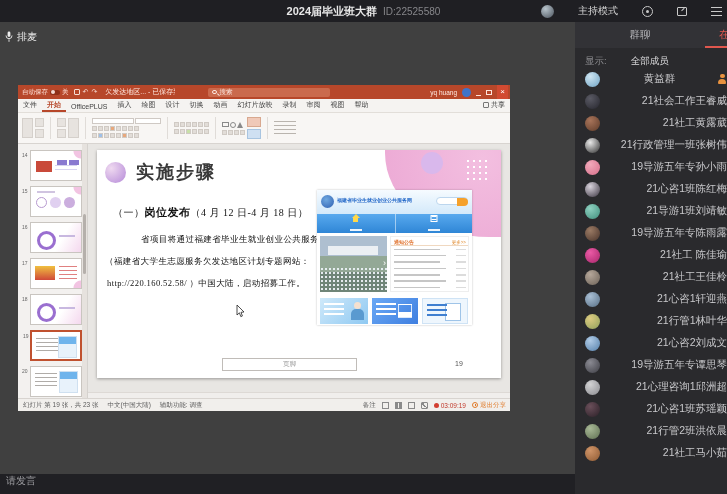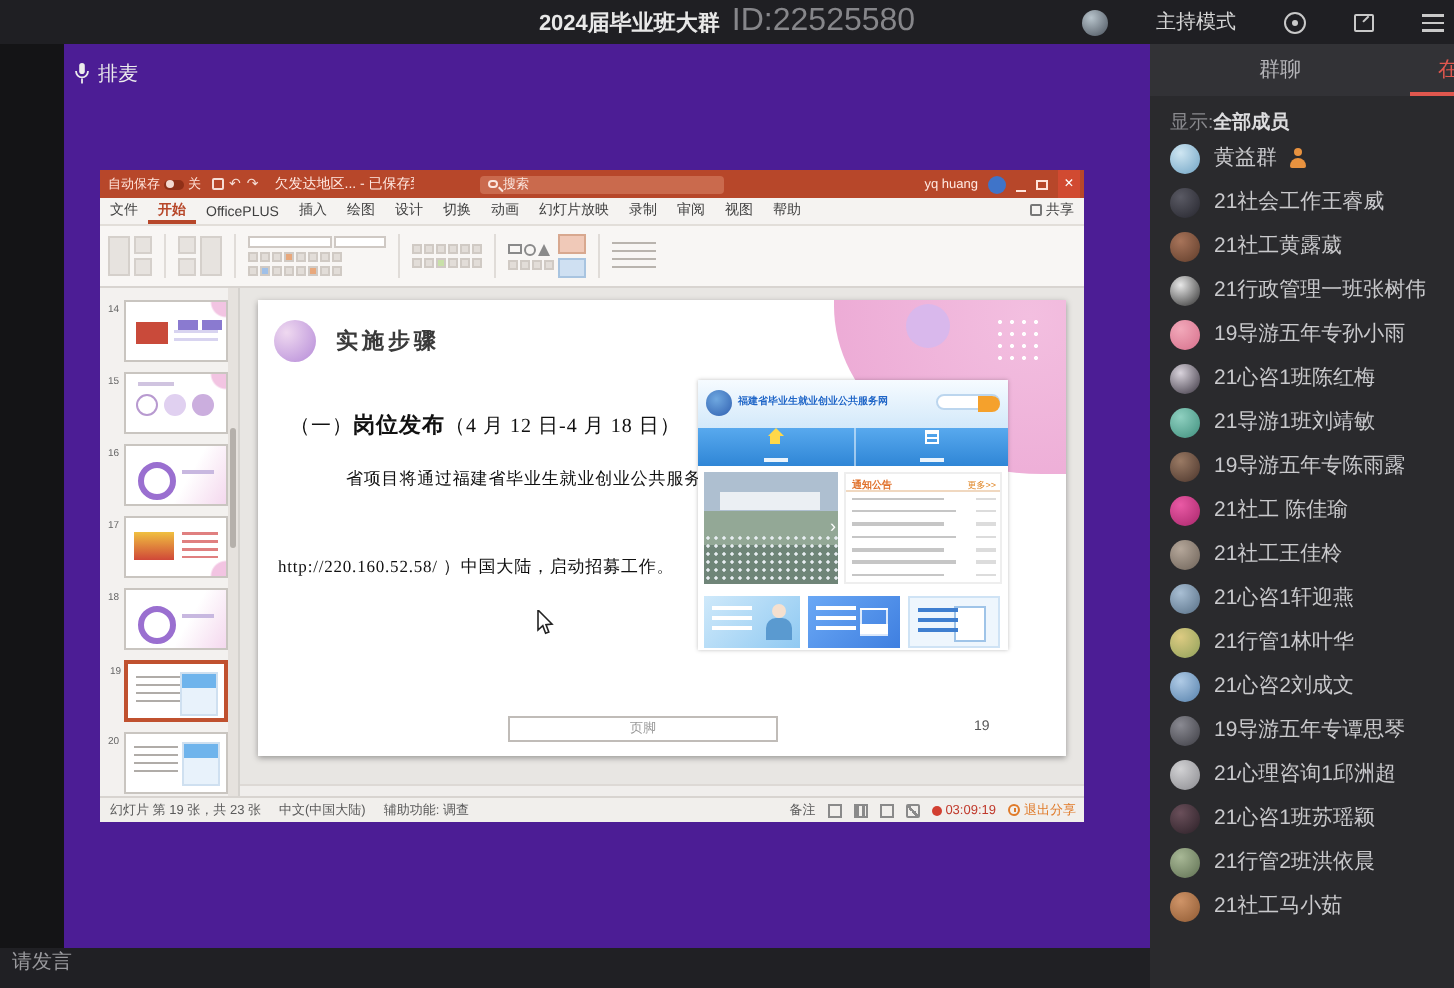--- a/index.html
+++ b/index.html
@@ -3,49 +3,49 @@
 <meta charset="utf-8">
 <style>
   * { margin:0; padding:0; box-sizing:border-box; }
   html,body { width:727px; height:494px; overflow:hidden; }
   body { background:#141416; font-family:"Liberation Sans",sans-serif; position:relative; }
   #app { position:absolute; inset:0; }
 
   
   .topbar { position:absolute; left:0; top:0; width:727px; height:22px; background:#1f1f23; display:flex; align-items:center; justify-content:center; }
   .topbar-title { font-size:11px; font-weight:bold; color:#e8e8e8; }
-  .topbar-id { font-size:16px; color:#86868a; margin-left:6px; }
+  .topbar-id { font-size:10px; color:#86868a; margin-left:6px; }
   .topbar-right { position:absolute; right:5px; top:0; height:22px; display:flex; align-items:center; gap:24px; }
   .tb-avatar { width:13px; height:13px; border-radius:50%; background:radial-gradient(circle at 35% 30%, #b8c4cc, #4a525c); }
   .mode-label { font-size:10px; color:#d5d5d5; }
   .gear { width:11px; height:11px; border:1.2px solid #c9c9c9; border-radius:50%; position:relative; }
   .gear::after { content:""; position:absolute; left:3px; top:3px; width:3px; height:3px; border-radius:50%; background:#c9c9c9; }
   .popout { width:10px; height:9px; border:1.2px solid #c9c9c9; border-radius:1px; position:relative; }
   .popout::after { content:""; position:absolute; right:1px; top:1px; width:4px; height:1.2px; background:#c9c9c9; transform:rotate(-45deg); }
   .burger { width:11px; height:9px; background:repeating-linear-gradient(#c9c9c9 0 1.4px, transparent 1.4px 3.8px); }
 
   
-  .share-area { position:absolute; left:0; top:22px; width:575px; height:452px; background:#4c1d95; overflow:hidden;margin-left:32px; }
+  .share-area { position:absolute; left:0; top:22px; width:575px; height:452px; background:#404040; overflow:hidden; }
   .mic-queue { position:absolute; left:5px; top:8px; display:flex; align-items:center; gap:4px; color:#ececec; font-size:10px; }
 
   
   .bottom-strip { position:absolute; left:0; top:474px; width:575px; height:20px; background:#202024; display:flex; align-items:flex-start; }
   .speak-hint { font-size:10px; color:#9a9a9e; margin-left:6px; }
 
   
   .sidebar { position:absolute; left:575px; top:22px; width:152px; height:472px; background:#2a2a2d; overflow:hidden; }
   .side-tabs { position:relative; width:100%; height:26px; background:#323236; }
   .side-tab { position:absolute; top:0; height:26px; width:130px; display:flex; align-items:center; justify-content:center; font-size:10.5px; color:#b4b4b8; }
   .side-tab.t2 { left:130px; justify-content:flex-start; padding-left:14px; color:#e0574e; }
   .side-tab-underline { position:absolute; left:130px; bottom:0; width:130px; height:2px; background:#e0574e; }
   .filter-row { position:absolute; left:0; top:33px; width:100%; display:flex; align-items:center; }
   .filter-label { font-size:9.5px; color:#8a8a8e; margin-left:10px; }
-  .filter-value { font-size:9.5px; color:#dcdcde; margin-left:0;font-weight:bold; }
+  .filter-value { font-size:9.5px; color:#dcdcde; margin-left:24px; }
   .member-list { position:absolute; left:0; top:46px; width:100%; bottom:0; overflow:hidden; }
-  .member { height:22px; display:flex; align-items:center; padding-left:10px; }
+  .member { height:22px; display:flex; align-items:center; padding-left:10px;justify-content:space-between; }
   .m-avatar { width:15px; height:15px; border-radius:50%; flex:0 0 15px; }
   .m-name { font-size:10.5px; color:#c9c9cc; margin-left:7px; white-space:nowrap; }
   .person-badge { position:relative; width:10px; height:11px; margin-left:5px; display:none; }
   .member.is-host .person-badge { display:inline-block; }
   .person-badge::before { content:""; position:absolute; left:3px; top:0; width:4.5px; height:4.5px; border-radius:50%; background:#e8923f; }
   .person-badge::after { content:""; position:absolute; left:1px; top:5px; width:8px; height:5px; border-radius:4px 4px 1px 1px; background:#e8923f; }
 
   
   .ppt { position:absolute; left:18px; top:63px; width:492px; height:326px; background:#f5f3f1; }
   .ppt-titlebar { position:relative; width:100%; height:14px; background:#b7472a; display:flex; align-items:center; color:#fff; }
@@ -121,21 +121,21 @@
   .slide { position:absolute; left:9px; top:6px; width:404px; height:228px; background:#fff; box-shadow:0 1px 3px rgba(0,0,0,.35); overflow:hidden; }
   .canvas-hscroll { position:absolute; left:0; bottom:0; width:100%; height:6px; background:#f0eeec; border-top:1px solid #ddd9d5; }
 
   
   .blob { position:absolute; right:-14px; top:-18px; width:130px; height:105px; background:radial-gradient(circle at 75% 25%, #f3bfe0, #eba6d3); border-radius:0 0 0 80%; }
   .blob2 { position:absolute; right:58px; top:2px; width:22px; height:22px; border-radius:50%; background:#d9b8ec; }
   .dots { position:absolute; right:10px; top:8px; width:26px; height:26px; background-image:radial-gradient(#ffffff 0.8px, transparent 1.2px); background-size:6px 6px; }
 
   .slide-title-row { position:absolute; left:8px; top:10px; display:flex; align-items:center; }
   .title-circle { width:21px; height:21px; border-radius:50%; background:radial-gradient(circle at 30% 30%, #efd9f0, #b58ad8); }
-  .slide-title { font-size:11px; font-weight:bold; color:#3a3a3a; letter-spacing:2px; margin-left:10px; }
+  .slide-title { font-size:18px; font-weight:bold; color:#3a3a3a; letter-spacing:2px; margin-left:10px; }
 
   .slide-serif { font-family:Liberation Serif, serif; color:#111; }
   .slide-heading { position:absolute; left:16px; top:55px; font-size:10px; letter-spacing:0.5px; white-space:nowrap; }
   .slide-heading b { font-size:11px; }
   .body-line { position:absolute; left:8px; font-size:8.5px; letter-spacing:0.4px; white-space:nowrap; }
   .bl0 { top:84px; text-indent:36px; }
   .bl1 { top:106px; }
   .bl2 { top:128px; text-indent:2px; }
 
   .footer-box { position:absolute; left:125px; top:208px; width:135px; height:13px; border:1px solid #c0bcb8; display:flex; align-items:center; justify-content:center; font-size:6.5px; color:#999; }
@@ -421,20 +421,21 @@
 
             <div class="slide-title-row">
               <span class="title-circle"></span>
               <span class="slide-title">实施步骤</span>
             </div>
 
             <div class="slide-heading slide-serif">
               <span>（一）</span><b>岗位发布</b><span>（4 月 12 日-4 月 18 日）</span>
             </div>
             <div class="body-line bl0 slide-serif">省项目将通过福建省毕业生就业创业公共服务网</div>
+            <div class="body-line bl1 slide-serif">（福建省大学生志愿服务欠发达地区计划专题网站：</div>
             <div class="body-line bl2 slide-serif">http://220.160.52.58/ ）中国大陆，启动招募工作。</div>
 
             <div class="site">
               <div class="site-header">
                 <span class="site-logo"></span>
                 <span class="site-title">福建省毕业生就业创业公共服务网</span>
                 <span class="site-search"></span>
               </div>
               <div class="site-nav">
                 <div class="nav-cell">

